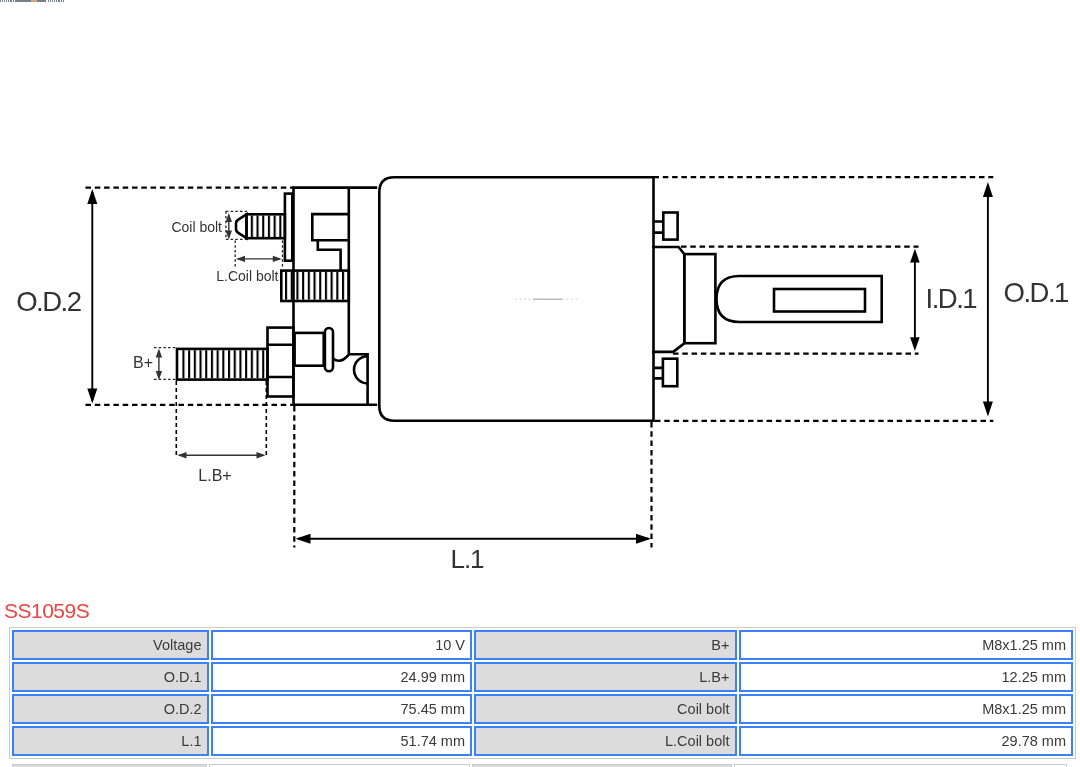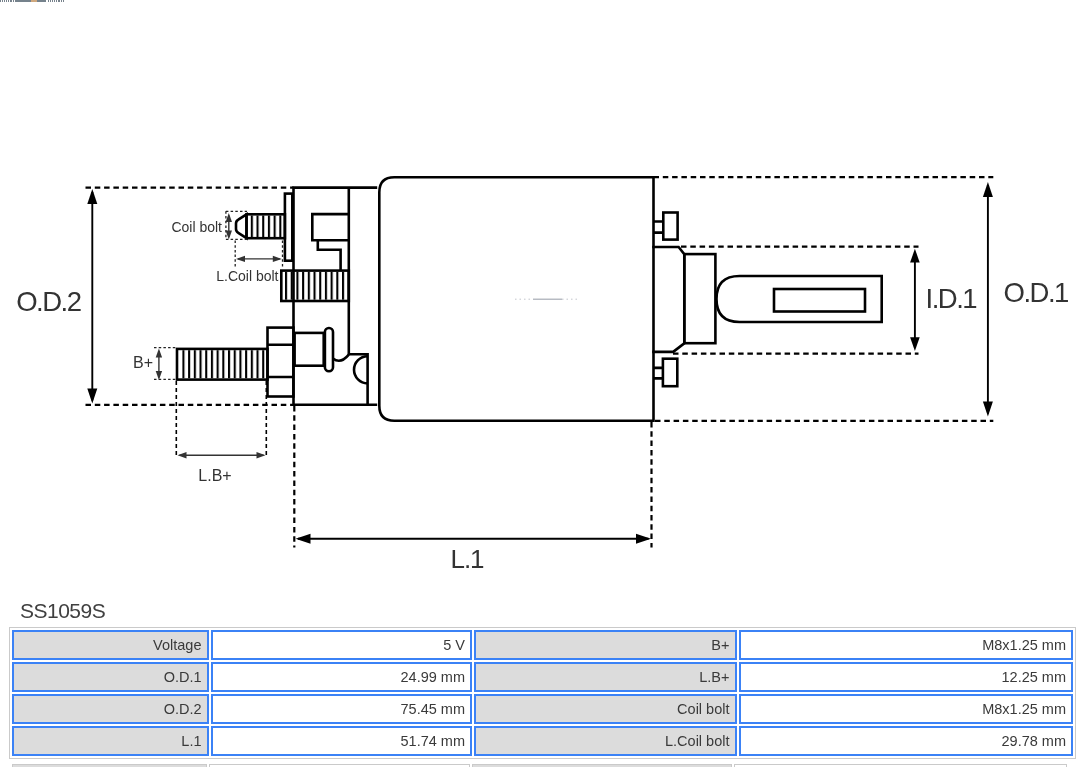--- a/index.html
+++ b/index.html
@@ -1,19 +1,19 @@
 <!DOCTYPE html>
 <html><head>
 <meta charset="utf-8">
 <style>
   html,body{margin:0;padding:0;}
   body{width:1080px;height:767px;background:#ffffff;position:relative;overflow:hidden;
        font-family:"Liberation Sans", sans-serif;transform:translateZ(0);}
   .abs{position:absolute;}
-  #title{position:absolute;left:20px;top:599px;font-size:21px;letter-spacing:-0.5px;color:#404040;}
+  #title{position:absolute;left:4px;top:599px;font-size:21px;letter-spacing:-0.5px;color:#ef4444;}
   table{position:absolute;left:9px;top:627px;border:1px solid #cacaca;border-spacing:2px;border-collapse:separate;}
   td{height:26px;font-size:14.5px;color:#3a3a3a;text-align:right;padding:0 5px 0 0;border:2px solid #3b82f6;}
   td.l{background:#dcdcdc;}
   td.v{background:#ffffff;}
 </style>
 </head>
 <body>
 
 <div class="abs" style="left:0;top:0;width:16px;height:1.5px;background:repeating-linear-gradient(90deg,#77828c 0 1.1px,transparent 1.1px 2.1px);"></div>
 <div class="abs" style="left:16px;top:0;width:15px;height:1.8px;background:#75828c;"></div>
@@ -148,21 +148,21 @@
     <path d="M 562,299.2 H 580" stroke="#c2c6cc" stroke-width="1" stroke-dasharray="1.5,3"></path>
   </g>
 </svg>
 
 <div id="title">SS1059S</div>
 
 <table>
   <tbody>
       <tr>
         <td class="l" style="width:187.5px">Voltage</td>
-        <td class="v" style="width:252.5px">5 V</td>
+        <td class="v" style="width:252.5px">10 V</td>
         <td class="l" style="width:253.5px">B+</td>
         <td class="v" style="width:325.5px">M8x1.25 mm</td>
       </tr>
   <tr>
         <td class="l">O.D.1</td>
         <td class="v">24.99 mm</td>
         <td class="l">L.B+</td>
         <td class="v">12.25 mm</td>
       </tr>
   <tr>

